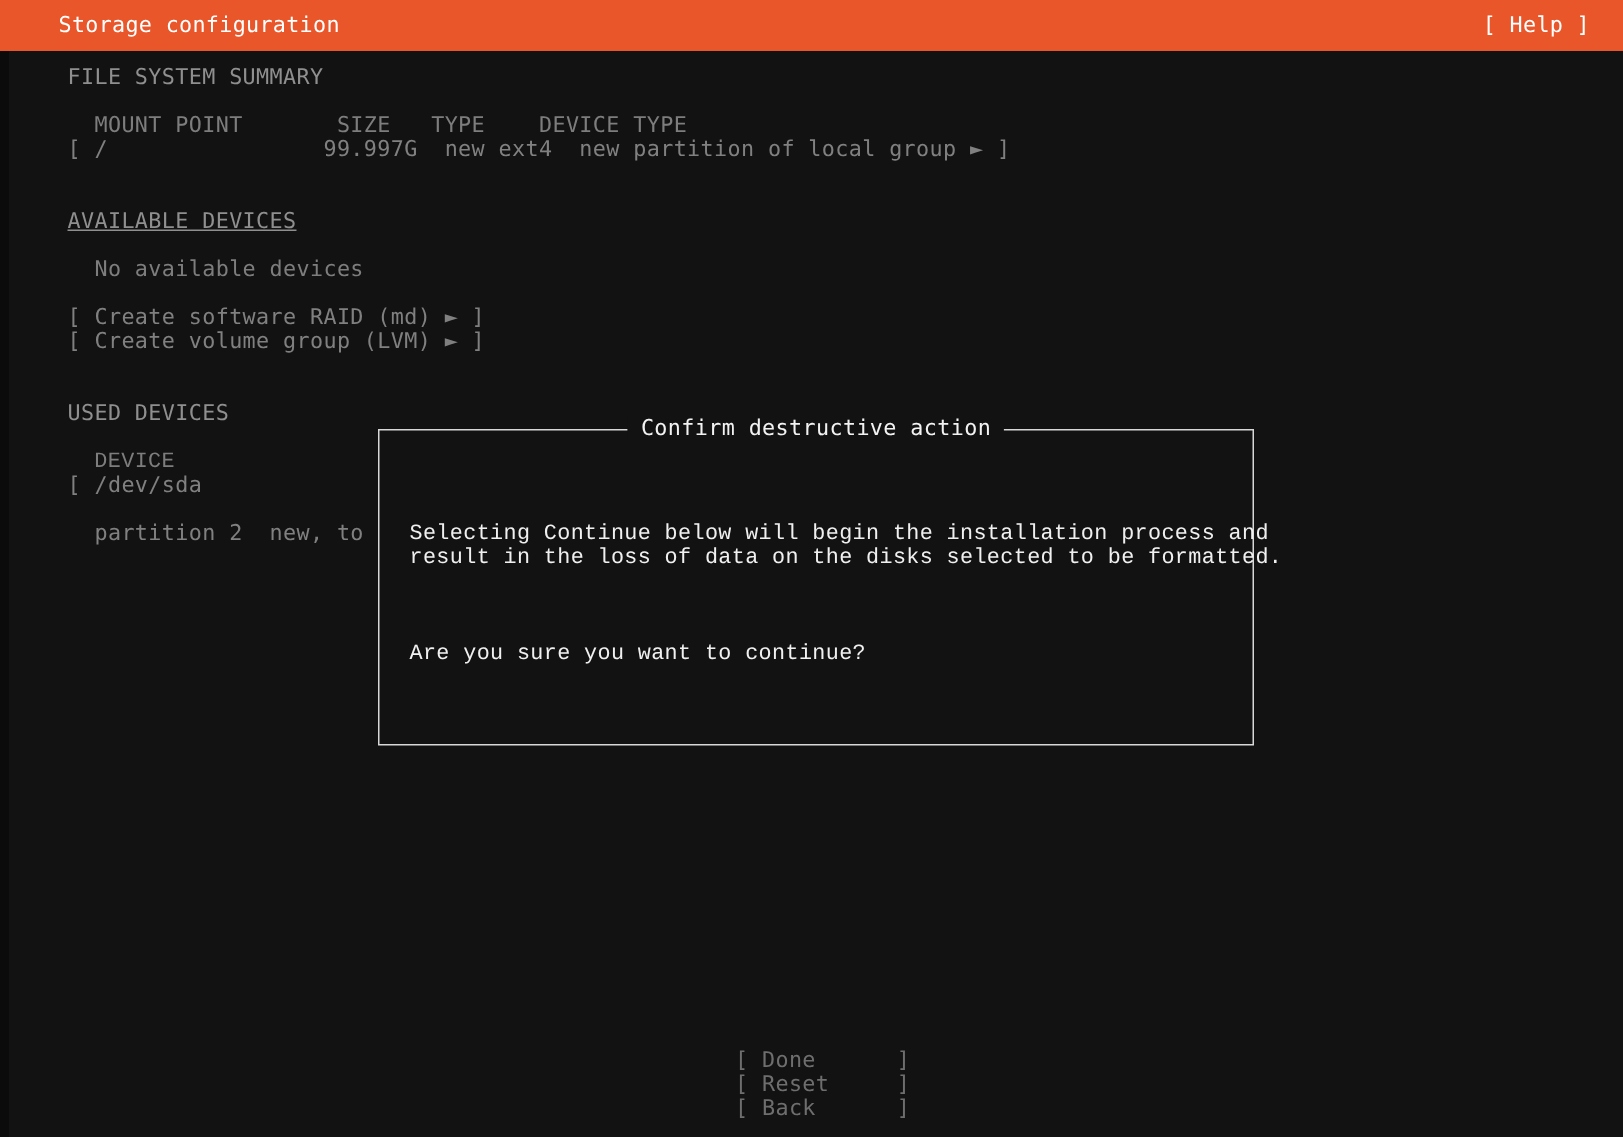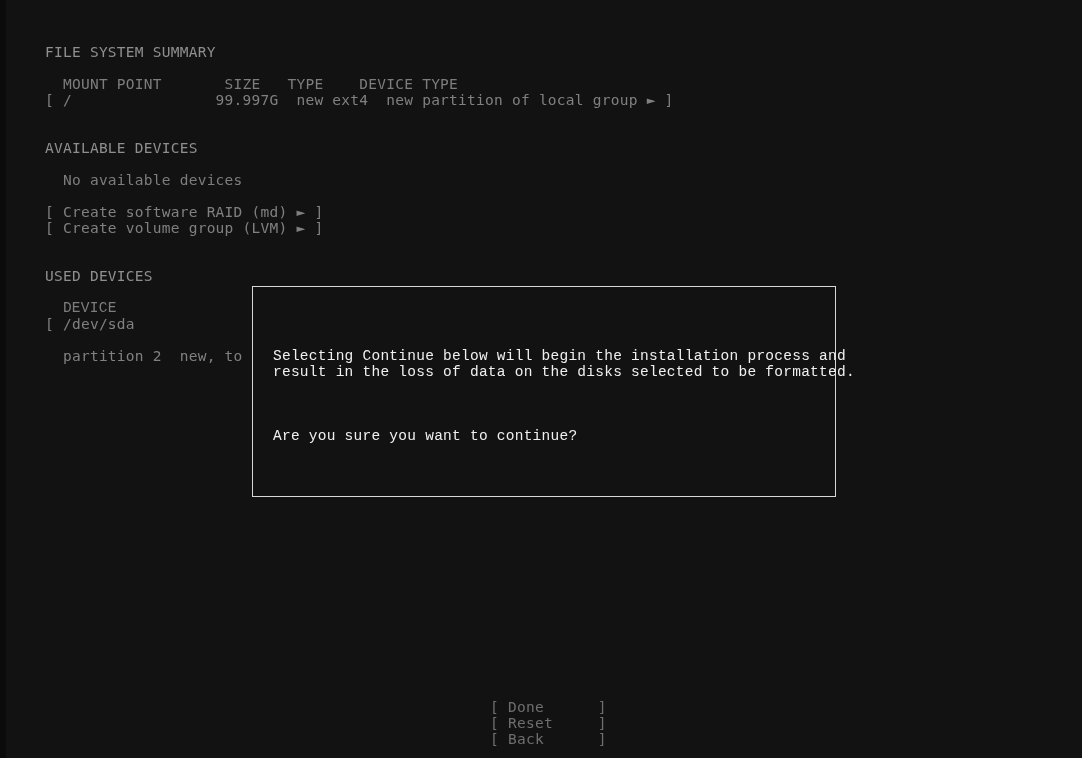--- a/index.html
+++ b/index.html
@@ -137,46 +137,51 @@
     color: #6e6e6e;
     line-height: 16px;
     cursor: pointer;
   }
 </style>
 </head>
 <body>
 
 <div id="screen">
 
+  <div class="header">
+    <div class="header-title">Storage configuration</div>
+    <div class="header-help">[ Help ]</div>
+  </div>
 
   <div class="line section-head" style="left:39px; top:44px;">FILE SYSTEM SUMMARY</div>
 
   <div class="line dim" style="left:39px; top:76px;">  MOUNT POINT       SIZE   TYPE    DEVICE TYPE</div>
 
   <div class="line row" style="left:39px; top:92px;">[ /                99.997G  new ext4  new partition of local group ► ]</div>
 
-  <div class="line section-head" style="left:39px; top:140px;">AVAILABLE DEVICES</div>
+  <div class="line section-head" style="left:39px; top:140px;text-decoration:underline;">AVAILABLE DEVICES</div>
 
   <div class="line dim" style="left:39px; top:172px;">  No available devices</div>
 
   <div class="line row" style="left:39px; top:204px;">[ Create software RAID (md) ► ]</div>
 
   <div class="line row" style="left:39px; top:220px;">[ Create volume group (LVM) ► ]</div>
 
   <div class="line section-head" style="left:39px; top:268px;">USED DEVICES</div>
 
   <div class="line dim" style="left:39px; top:300px;font-family:Liberation Mono, monospace;">  DEVICE</div>
 
   <div class="line row" style="left:39px; top:316px;">[ /dev/sda</div>
 
 
   <div class="line row" style="left:39px; top:348px;">  partition 2  new, to</div>
 
   <div class="dialog">
 
+    <div class="dialog-title">Confirm destructive action</div>
 
     <div class="dialog-body">
       <p>Selecting Continue below will begin the installation process and
 result in the loss of data on the disks selected to be formatted.</p>
       <p>Are you sure you want to continue?</p>
     </div>
 
   </div>
 
   <div class="footer">

